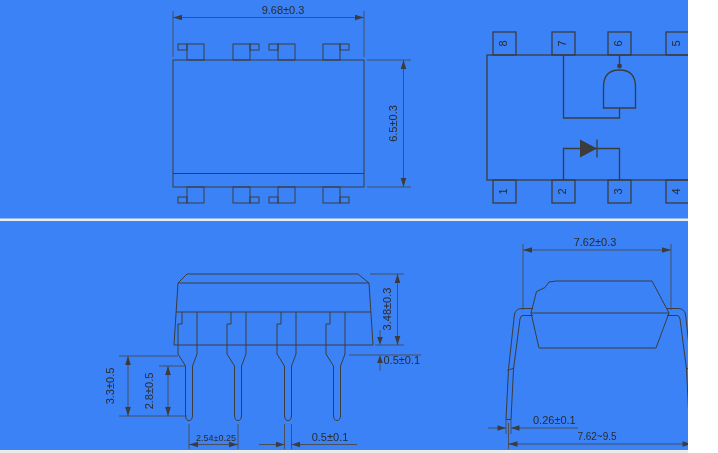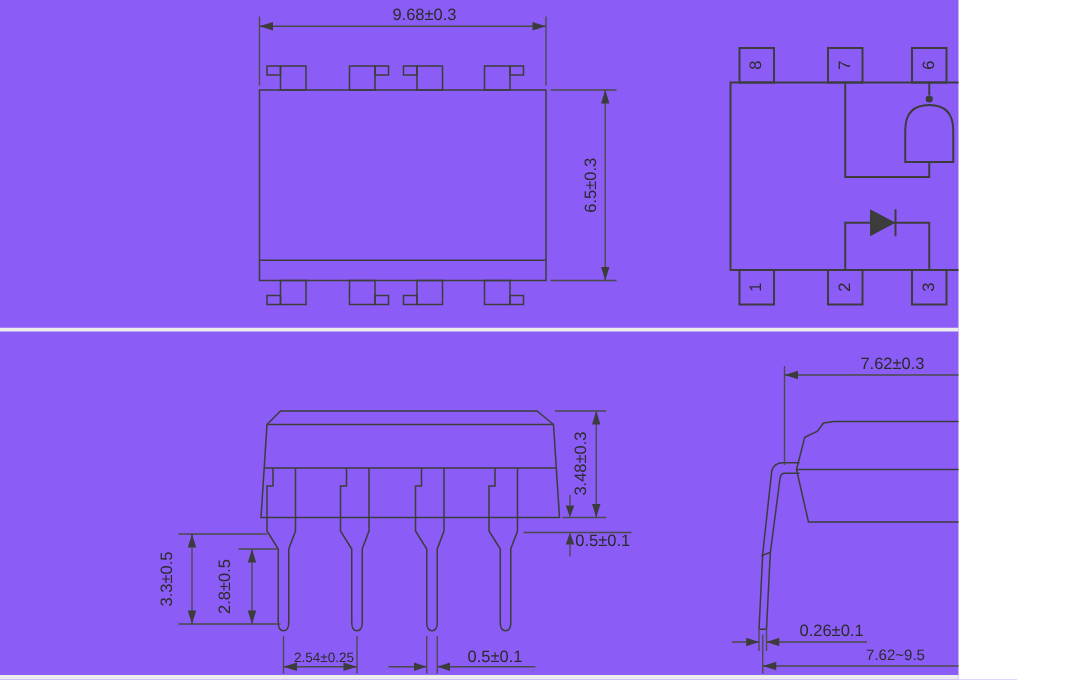--- a/index.html
+++ b/index.html
@@ -1,17 +1,17 @@
 <!DOCTYPE html>
 <html><head>
 <meta charset="utf-8">
 <style>
   html,body { margin:0; padding:0; background:#ffffff; }
   #stage {
-    position:relative; width:639px; height:453px; background:#8b5cf6;
+    position:relative; width:688px; height:453px; background:#3b82f6;
     font-family:"Liberation Sans", sans-serif; overflow:hidden;text-decoration:underline;
   }
   svg { display:block; }
   .ln     { stroke:#3c3c3c; stroke-width:1; fill:none; }
   .ln-sch { stroke:#3c3c3c; stroke-width:1.3; fill:none; }
   .thin   { stroke:#4a4a4a; stroke-width:0.9; fill:none; }
   .arr    { fill:#3c3c3c; stroke:none; }
   .solid  { fill:#3c3c3c; stroke:none; }
   .dim    { font-family:"Liberation Sans", sans-serif; font-size:11px; fill:#2b2b2b; }
   .dim-s  { font-family:"Liberation Sans", sans-serif; font-size:9px;  fill:#2b2b2b; }

